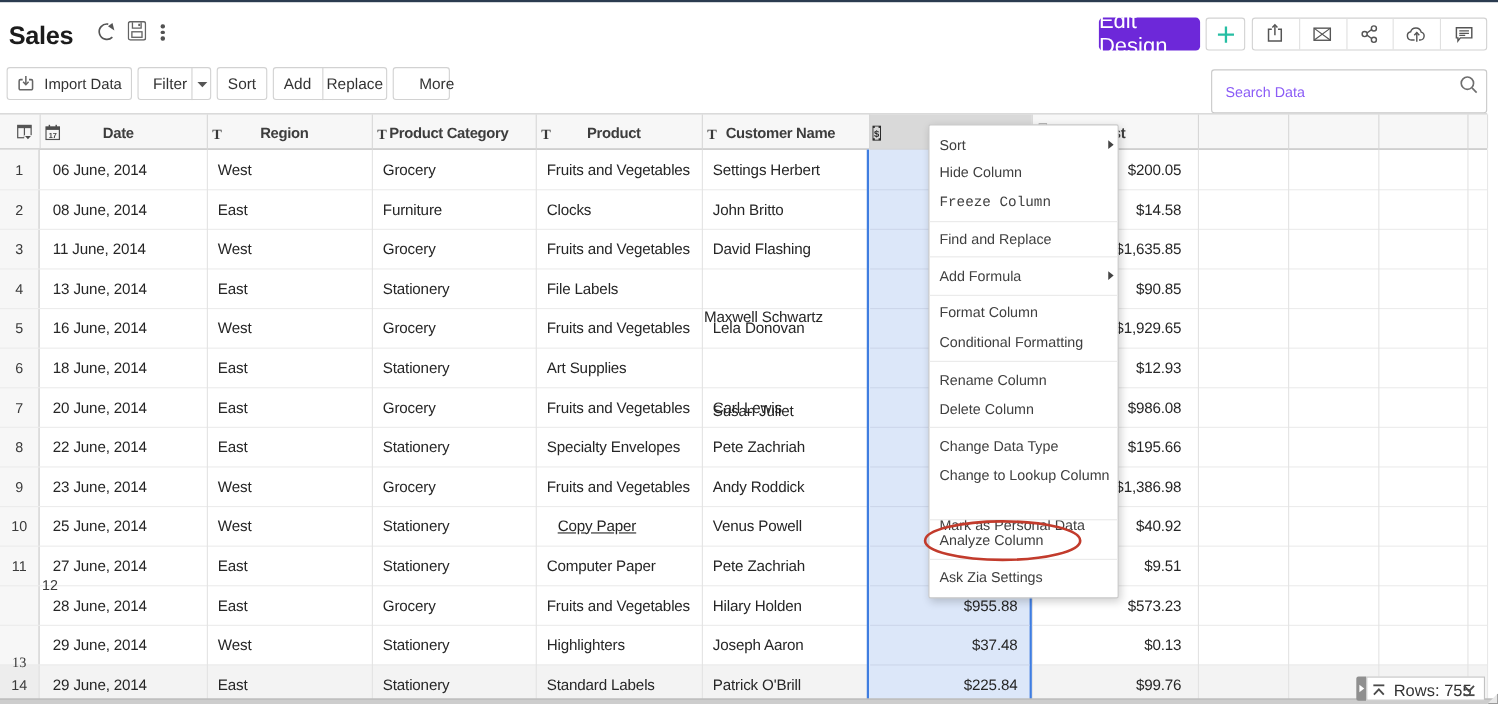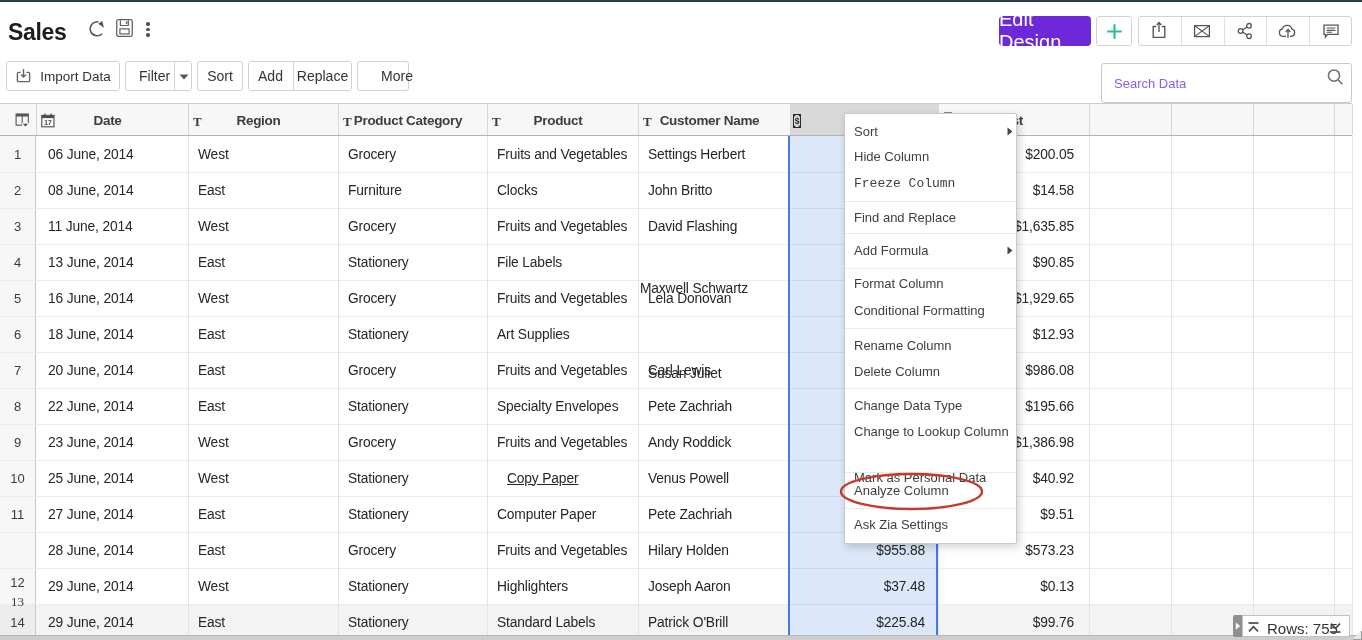--- a/index.html
+++ b/index.html
@@ -255,21 +255,21 @@
 <div class="celltxt" style="left:507px;top:470.5px;text-decoration:underline;">Copy Paper</div>
 <div class="celltxt" style="left:648px;top:470.5px;">Venus Powell</div>
 <div class="celltxt" style="left:938px;top:470.5px;width:136px;text-align:right;">$40.92</div>
 <div class="rnum" style="left:0px;top:507px;width:35px;">11</div>
 <div class="celltxt" style="left:48px;top:506.5px;">27 June, 2014</div>
 <div class="celltxt" style="left:198px;top:506.5px;">East</div>
 <div class="celltxt" style="left:348px;top:506.5px;">Stationery</div>
 <div class="celltxt" style="left:497px;top:506.5px;">Computer Paper</div>
 <div class="celltxt" style="left:648px;top:506.5px;">Pete Zachriah</div>
 <div class="celltxt" style="left:938px;top:506.5px;width:136px;text-align:right;">$9.51</div>
-<div class="rnum" style="left:0px;top:575px;width:35px;">12</div>
+<div class="rnum" style="left:0px;top:524px;width:35px;padding-left:28px;">12</div>
 <div class="celltxt" style="left:48px;top:542.5px;">28 June, 2014</div>
 <div class="celltxt" style="left:198px;top:542.5px;">East</div>
 <div class="celltxt" style="left:348px;top:542.5px;">Grocery</div>
 <div class="celltxt" style="left:497px;top:542.5px;">Fruits and Vegetables</div>
 <div class="celltxt" style="left:648px;top:542.5px;">Hilary Holden</div>
 <div class="celltxt" style="left:790px;top:542.5px;width:135px;text-align:right;">$955.88</div>
 <div class="celltxt" style="left:938px;top:542.5px;width:136px;text-align:right;">$573.23</div>
 <div class="rnum" style="left:0px;top:594px;width:35px;font-family:Liberation Serif, serif;">13</div>
 <div class="celltxt" style="left:48px;top:578.5px;">29 June, 2014</div>
 <div class="celltxt" style="left:198px;top:578.5px;">West</div>

